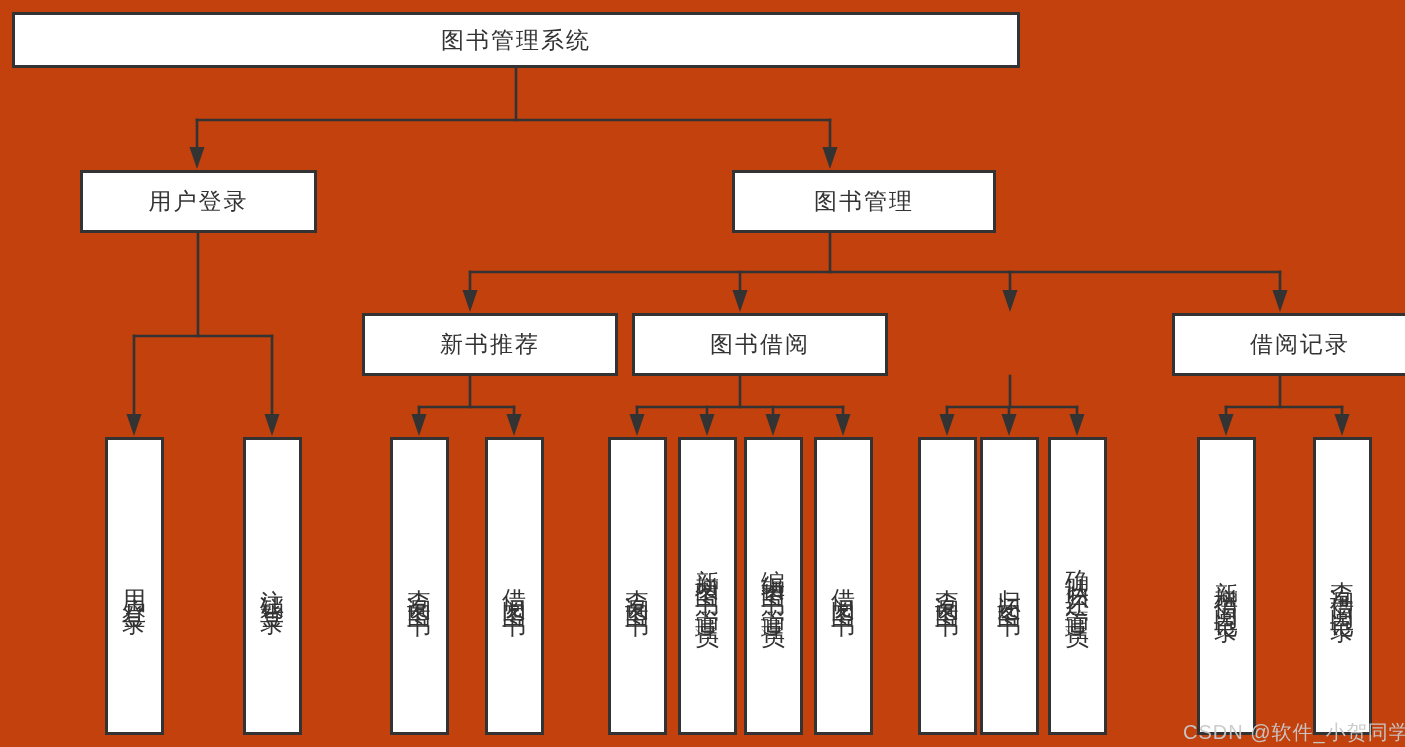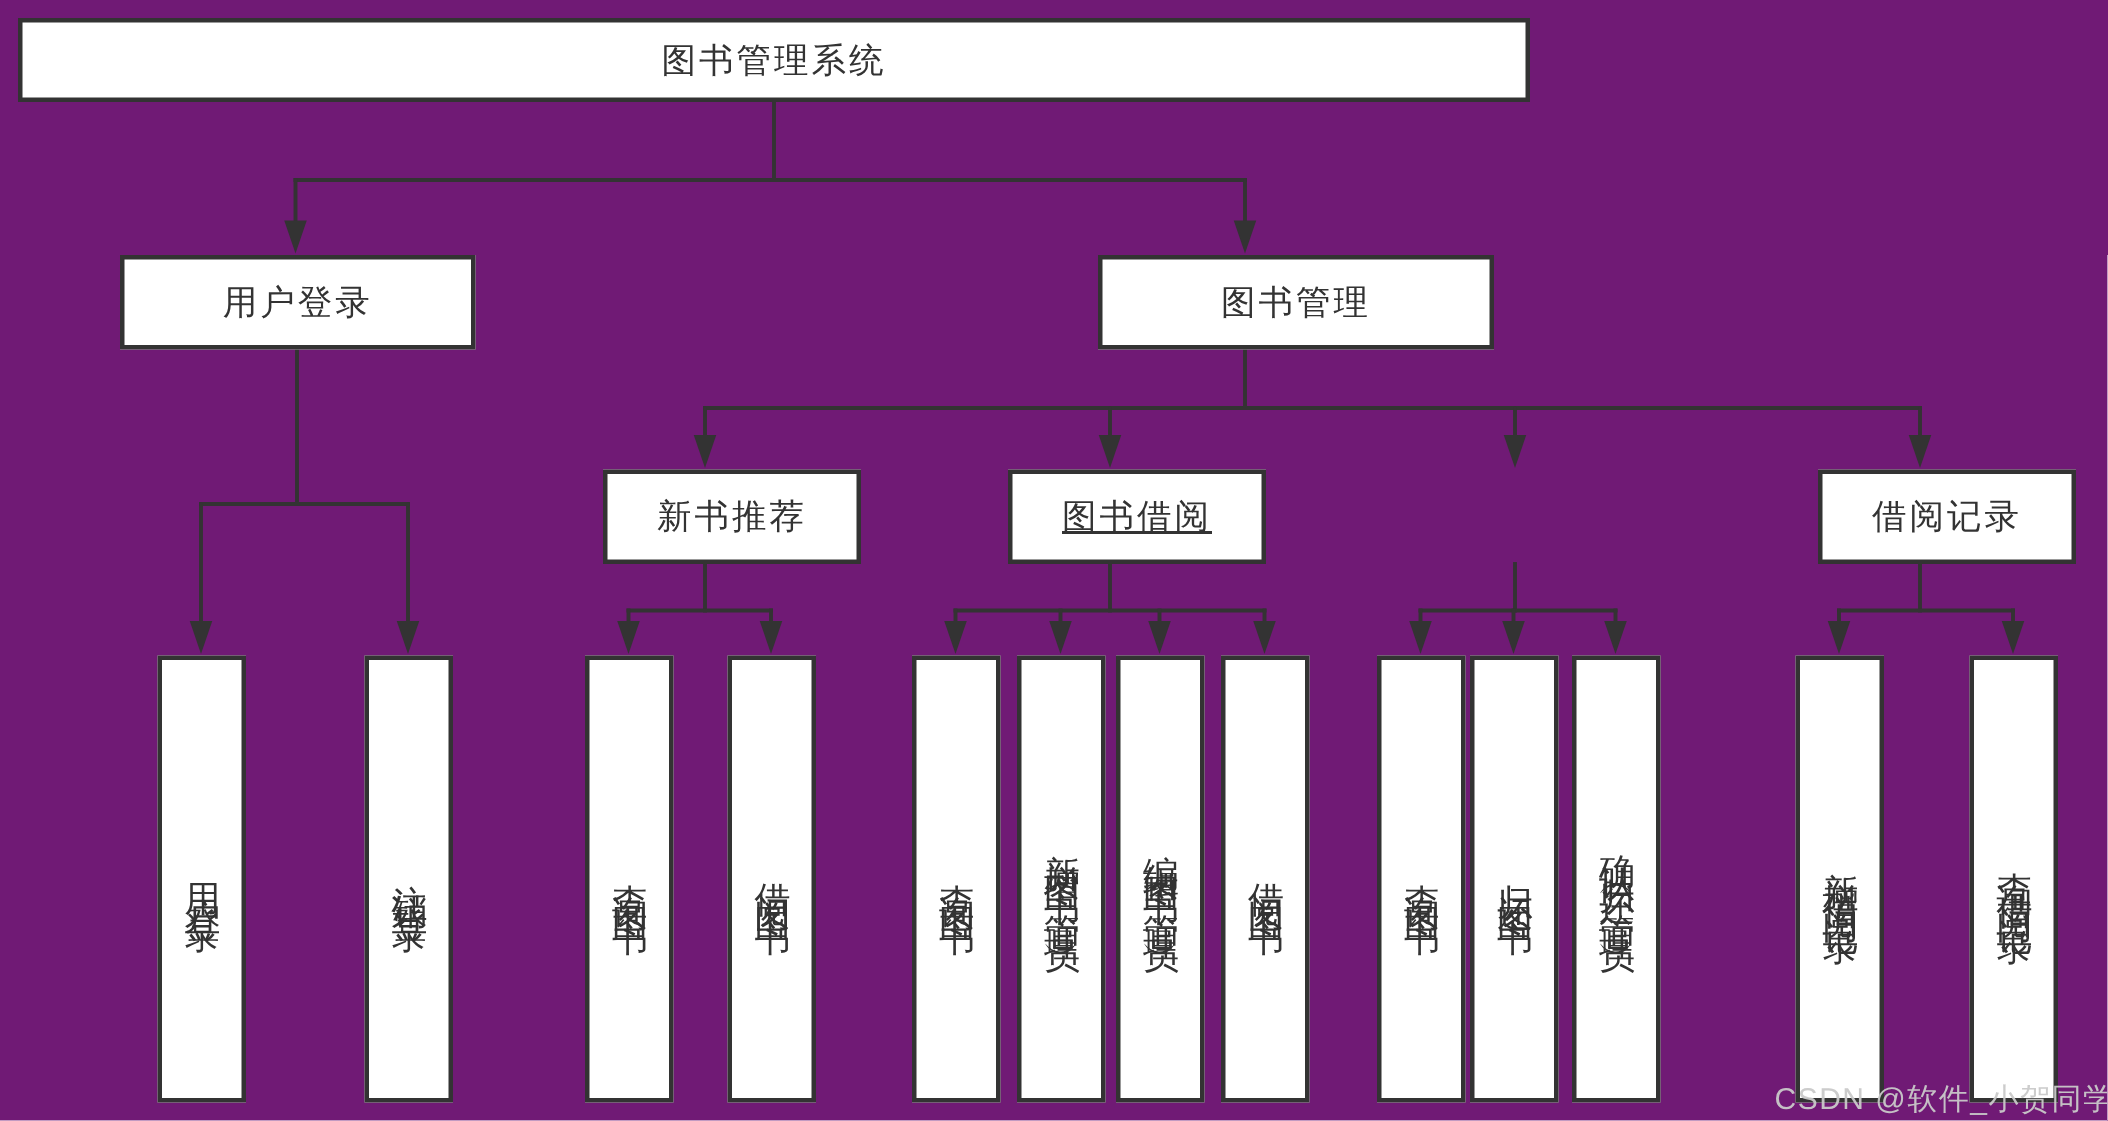--- a/index.html
+++ b/index.html
@@ -1,28 +1,28 @@
 <!DOCTYPE html>
 <html><head>
 <meta charset="utf-8">
 <style>
   html,body{margin:0;padding:0;background:#ffffff;}
   body{font-family:"Liberation Sans","DejaVu Sans",sans-serif;}
-  .canvas{position:relative;width:1405px;height:747px;background:#701a75;overflow:hidden;}
+  .canvas{position:relative;width:1405px;height:747px;background:#c2410c;overflow:hidden;}
   .connector-layer{position:absolute;left:0;top:0;width:1405px;height:747px;pointer-events:none;}
   .node{
     position:absolute;box-sizing:border-box;background:#ffffff;
     border:3px solid #333333;color:#333333;
     display:flex;align-items:center;justify-content:center;
     z-index:2;
   }
   .node.h{font-size:23px;letter-spacing:2px;}
   .node.root{left:12px;top:12px;width:1008px;height:56px;}
   .node.l2{top:170px;height:63px;}
-  .node.l3{top:313px;width:172px;height:63px;margin-left:40px;}
+  .node.l3{top:313px;width:256px;height:63px;}
   .node.leaf{
     top:437px;width:59px;height:298px;
     font-size:24px;
     writing-mode:vertical-rl;text-orientation:mixed;
     letter-spacing:8px;line-height:1;
   }
   .watermark{
     position:absolute;left:1183px;top:719px;z-index:5;
     font-size:20px;color:rgba(201,201,201,0.95);letter-spacing:1px;white-space:nowrap;
   }
@@ -97,21 +97,21 @@
       <polygon points="1334.5,414 1349.5,414 1342,436"></polygon>
     </g>
   </svg>
 
   <div class="node h root">图书管理系统</div>
 
   <div class="node h l2" style="left:80px;width:237px;">用户登录</div>
   <div class="node h l2" style="left:732px;width:264px;">图书管理</div>
 
   <div class="node h l3" style="left:362px;">新书推荐</div>
-  <div class="node h l3" style="left:632px;text-decoration:underline;">图书借阅</div>
+  <div class="node h l3" style="left:632px;">图书借阅</div>
   <div class="node h l3" style="left:1172px;">借阅记录</div>
 
   <div class="node leaf" style="left:104.5px;">用户登录</div>
   <div class="node leaf" style="left:242.5px;">注销登录</div>
 
   <div class="node leaf" style="left:389.5px;">查询图书</div>
   <div class="node leaf" style="left:484.5px;">借阅图书</div>
 
   <div class="node leaf" style="left:607.5px;">查询图书</div>
   <div class="node leaf" style="left:677.5px;">新增图书（管理员）</div>

